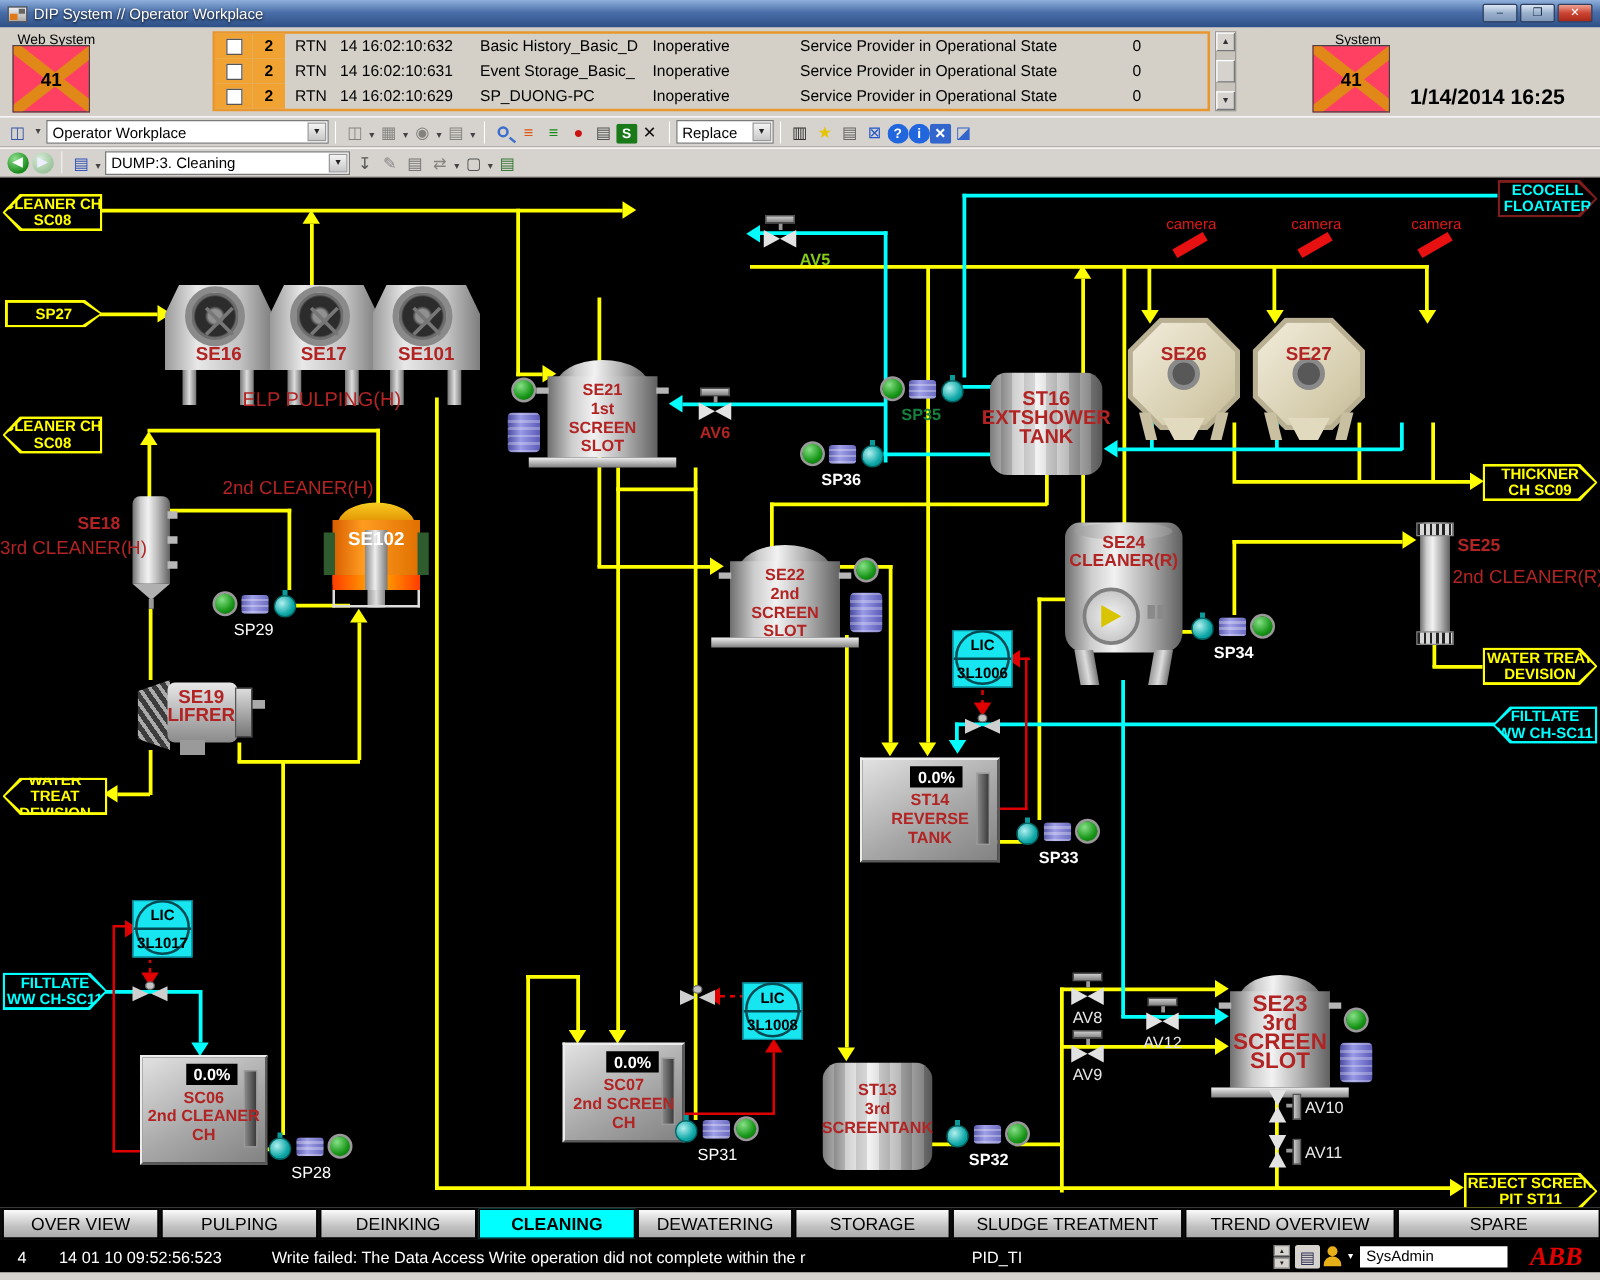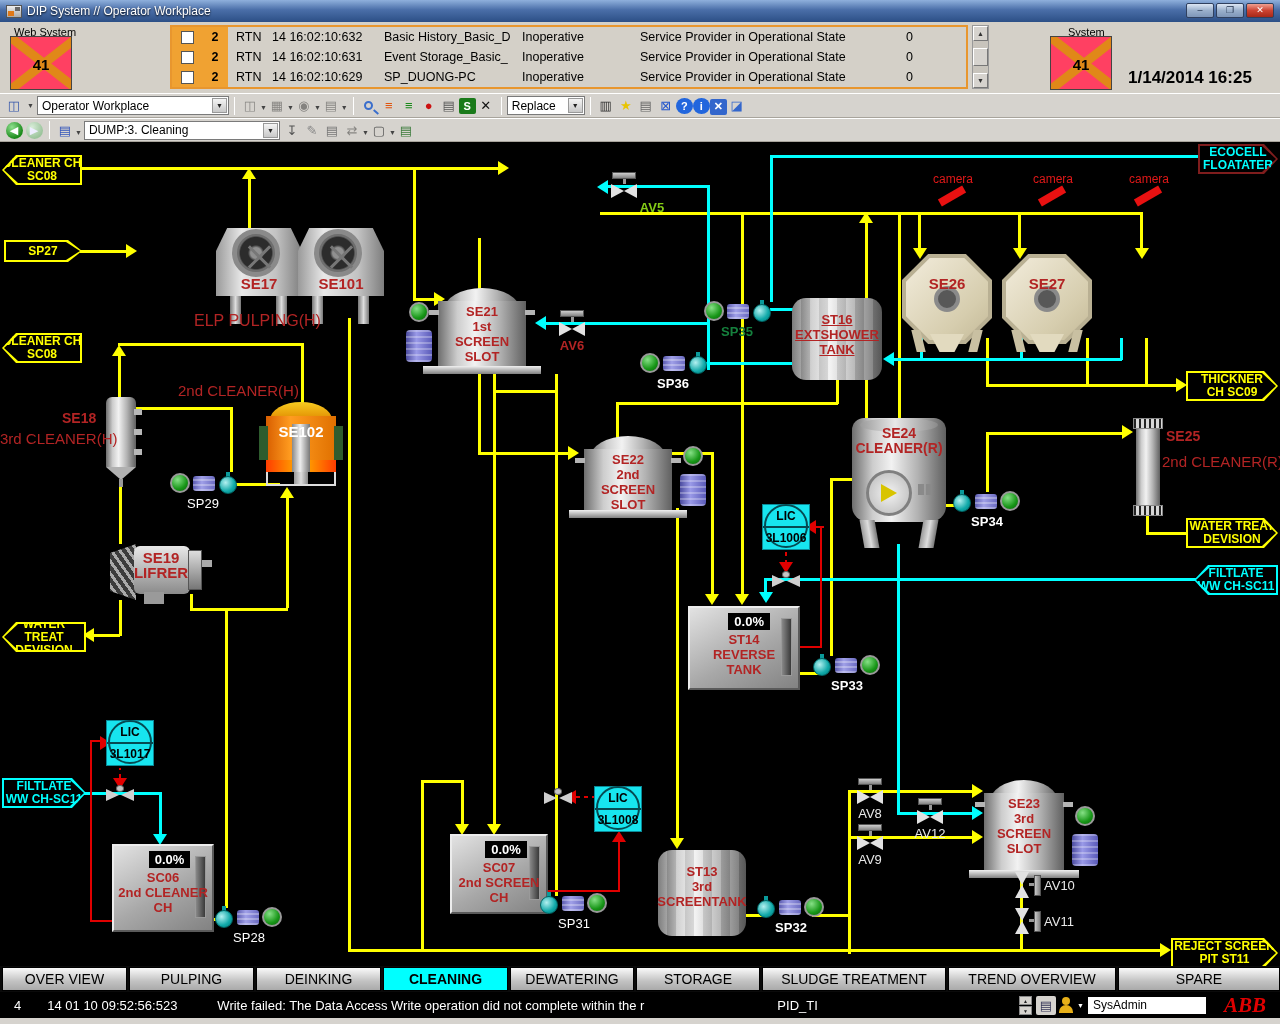--- a/index.html
+++ b/index.html
@@ -149,21 +149,21 @@
       <i class="r1"></i>
         <i class="r2"></i>
         <span>41</span>
     </div>
     <span id="paneldate">1/14/2014 16:25</span>
   </div>
 
   <div id="tb1" class="toolbar">
     <span class="tbtn" style="color:#3355aa;">◫</span>
       <span class="dd">▼</span>
-    <span class="combo" style="width:192px;">
+    <span class="combo" style="width:226px;">
       <span>Operator Workplace</span>
         <span class="cdd">▼</span>
     </span>
     <span class="sep"></span>
       <span id="tb1a"><span class="tbtn grayed">◫</span><span class="dd">▼</span><span class="tbtn grayed">▦</span><span class="dd">▼</span><span class="tbtn grayed">◉</span><span class="dd">▼</span><span class="tbtn grayed">▤</span><span class="dd">▼</span></span>
       <span class="sep"></span>
       <span id="tb1b"><span class="tbtn">
           <span class="ic-mag"></span>
         </span><span class="tbtn" style="color: rgb(224, 85, 16);">≡</span><span class="tbtn" style="color: rgb(26, 138, 26);">≡</span><span class="tbtn" style="color: rgb(204, 17, 17);">●</span><span class="tbtn" style="color: rgb(85, 85, 85);">▤</span><span class="tbtn" style="color: rgb(255, 255, 255); background: rgb(26, 122, 26); font-size: 11px; font-weight: bold; width: 17px; height: 16px;">S</span><span class="tbtn" style="color: rgb(17, 17, 17);">✕</span></span>
       <span class="sep"></span>
@@ -349,20 +349,30 @@
         <div style="position: absolute; left: 0px; top: 0px; width: 100%; height: 100%; display: flex; flex-direction: column; align-items: center; justify-content: center; color: rgb(255, 255, 0); font-size: 12px; font-weight: bold; line-height: 13px; text-align: center;">WATER TREAT<br>DEVISION</div>
       </div>
       <div style="position: absolute; left: 1194px; top: 423px; width: 84px; height: 30px; background: rgb(0, 255, 255); clip-path: polygon(14px 0%, 100% 0%, 100% 100%, 14px 100%, 0% 50%);">
         <div style="position: absolute; inset: 2px; background: rgb(0, 0, 0); clip-path: polygon(14px 0%, 100% 0%, 100% 100%, 14px 100%, 0% 50%);"></div>
         <div style="position: absolute; left: 0px; top: 0px; width: 100%; height: 100%; display: flex; flex-direction: column; align-items: center; justify-content: center; color: rgb(0, 255, 255); font-size: 12px; font-weight: bold; line-height: 13px; text-align: center;">FILTLATE<br>WW CH-SC11</div>
       </div>
       <div style="position: absolute; left: 1171px; top: 796px; width: 107px; height: 30px; background: rgb(255, 255, 0); clip-path: polygon(0% 0%, calc(100% - 14px) 0%, 100% 50%, calc(100% - 14px) 100%, 0% 100%);">
         <div style="position: absolute; inset: 2px; background: rgb(0, 0, 0); clip-path: polygon(0% 0%, calc(100% - 14px) 0%, 100% 50%, calc(100% - 14px) 100%, 0% 100%);"></div>
         <div style="position: absolute; left: 0px; top: 0px; width: 100%; height: 100%; display: flex; flex-direction: column; align-items: center; justify-content: center; color: rgb(255, 255, 0); font-size: 12px; font-weight: bold; line-height: 13px; text-align: center;">REJECT SCREEN<br>PIT ST11</div>
       </div>
+      <div style="position: absolute; left: 132px; top: 86px; width: 86px; height: 104px;">
+        <div style="position: absolute; left: 0px; top: 0px; width: 100%; height: 68px; clip-path: polygon(13% 0px, 87% 0px, 100% 34%, 100% 100%, 0px 100%, 0px 34%); background: linear-gradient(90deg, rgb(154, 154, 154), rgb(232, 232, 232) 30%, rgb(194, 194, 194) 70%, rgb(126, 126, 126));"></div>
+        <div style="position: absolute; left: 16px; top: 1px; width: 48px; height: 48px; border-radius: 50%; border: 5px solid rgb(138, 138, 138); background: radial-gradient(circle, rgb(144, 144, 144) 0px, rgb(144, 144, 144) 20%, rgb(44, 44, 44) 30%, rgb(44, 44, 44) 58%, rgb(110, 110, 110) 64%);">
+          <div style="position: absolute; left: 21px; top: 8px; width: 3px; height: 30px; background: rgb(119, 119, 119); transform: rotate(45deg);"></div>
+          <div style="position: absolute; left: 21px; top: 8px; width: 3px; height: 30px; background: rgb(119, 119, 119); transform: rotate(-45deg);"></div>
+        </div>
+        <div style="position: absolute; left: 14px; top: 68px; width: 11px; height: 28px; background: linear-gradient(90deg, rgb(119, 119, 119), rgb(221, 221, 221), rgb(119, 119, 119));"></div>
+        <div style="position: absolute; left: 60px; top: 68px; width: 11px; height: 28px; background: linear-gradient(90deg, rgb(119, 119, 119), rgb(221, 221, 221), rgb(119, 119, 119));"></div>
+        <div class="vlbl" style="position: absolute; left: -10px; top: 48px; width: calc(100% + 20px); font-size: 15px;">SE16</div>
+      </div>
       <div style="position: absolute; left: 216px; top: 86px; width: 86px; height: 104px;">
         <div style="position: absolute; left: 0px; top: 0px; width: 100%; height: 68px; clip-path: polygon(13% 0px, 87% 0px, 100% 34%, 100% 100%, 0px 100%, 0px 34%); background: linear-gradient(90deg, rgb(154, 154, 154), rgb(232, 232, 232) 30%, rgb(194, 194, 194) 70%, rgb(126, 126, 126));"></div>
         <div style="position: absolute; left: 16px; top: 1px; width: 48px; height: 48px; border-radius: 50%; border: 5px solid rgb(138, 138, 138); background: radial-gradient(circle, rgb(144, 144, 144) 0px, rgb(144, 144, 144) 20%, rgb(44, 44, 44) 30%, rgb(44, 44, 44) 58%, rgb(110, 110, 110) 64%);">
           <div style="position: absolute; left: 21px; top: 8px; width: 3px; height: 30px; background: rgb(119, 119, 119); transform: rotate(45deg);"></div>
           <div style="position: absolute; left: 21px; top: 8px; width: 3px; height: 30px; background: rgb(119, 119, 119); transform: rotate(-45deg);"></div>
         </div>
         <div style="position: absolute; left: 14px; top: 68px; width: 11px; height: 28px; background: linear-gradient(90deg, rgb(119, 119, 119), rgb(221, 221, 221), rgb(119, 119, 119));"></div>
         <div style="position: absolute; left: 60px; top: 68px; width: 11px; height: 28px; background: linear-gradient(90deg, rgb(119, 119, 119), rgb(221, 221, 221), rgb(119, 119, 119));"></div>
         <div class="vlbl" style="position: absolute; left: -10px; top: 48px; width: calc(100% + 20px); font-size: 15px;">SE17</div>
       </div>
@@ -395,27 +405,27 @@
         <div class="vlbl" style="position: absolute; left: -10px; top: 16px; width: calc(100% + 20px); font-size: 13px;">SE22<br>2nd<br>SCREEN<br>SLOT</div>
         <div style="position: absolute; left: 99px; top: 10px; width: 20px; height: 20px; border-radius: 50%; border: 2px solid rgb(154, 154, 154); background: radial-gradient(circle at 35% 30%, rgb(134, 224, 134), rgb(23, 150, 23) 60%, rgb(11, 94, 11));"></div>
         <div style="position: absolute; left: 96px; top: 38px; width: 26px; height: 32px; border-radius: 4px; background: repeating-linear-gradient(0deg, rgba(255, 255, 255, 0.28) 0px, rgba(255, 255, 255, 0.28) 2px, rgba(0, 0, 0, 0) 2px, rgba(0, 0, 0, 0) 6px), linear-gradient(90deg, rgb(74, 74, 158), rgb(154, 154, 232) 40%, rgb(90, 90, 184));"></div>
       </div>
       <div style="position: absolute; left: 984px; top: 638px; width: 80px; height: 98px;">
         <div style="position: absolute; left: 6px; top: 0px; width: 68px; height: 22px; border-radius: 50% 50% 0px 0px / 100% 100% 0px 0px; background: linear-gradient(90deg, rgb(110, 110, 110), rgb(205, 205, 205) 22%, rgb(242, 242, 242) 42%, rgb(178, 178, 178) 70%, rgb(96, 96, 96));"></div>
         <div style="position: absolute; left: 0px; top: 13px; width: 100%; height: 77px; background: linear-gradient(90deg, rgb(110, 110, 110), rgb(205, 205, 205) 22%, rgb(242, 242, 242) 42%, rgb(178, 178, 178) 70%, rgb(96, 96, 96));"></div>
         <div style="position: absolute; left: -9px; top: 22px; width: 10px; height: 5px; background: rgb(181, 181, 181);"></div>
         <div style="position: absolute; left: 79px; top: 22px; width: 10px; height: 5px; background: rgb(181, 181, 181);"></div>
         <div style="position: absolute; left: -15px; bottom: 0px; width: 110px; height: 8px; background: linear-gradient(rgb(240, 240, 240), rgb(128, 128, 128));"></div>
-        <div class="vlbl" style="position: absolute; left: -10px; top: 16px; width: calc(100% + 20px); font-size: 13px;">SE23<br>3rd<br>SCREEN<br>SLOT</div>
+        <div class="vlbl" style="position: absolute; left: -10px; top: 16px; width: calc(100% + 20px); font-size: 18px;">SE23<br>3rd<br>SCREEN<br>SLOT</div>
         <div style="position: absolute; left: 91px; top: 26px; width: 20px; height: 20px; border-radius: 50%; border: 2px solid rgb(154, 154, 154); background: radial-gradient(circle at 35% 30%, rgb(134, 224, 134), rgb(23, 150, 23) 60%, rgb(11, 94, 11));"></div>
         <div style="position: absolute; left: 88px; top: 54px; width: 26px; height: 32px; border-radius: 4px; background: repeating-linear-gradient(0deg, rgba(255, 255, 255, 0.28) 0px, rgba(255, 255, 255, 0.28) 2px, rgba(0, 0, 0, 0) 2px, rgba(0, 0, 0, 0) 6px), linear-gradient(90deg, rgb(74, 74, 158), rgb(154, 154, 232) 40%, rgb(90, 90, 184));"></div>
       </div>
       <div style="position: absolute; left: 792px; top: 156px; width: 90px; height: 82px;">
         <div style="position: absolute; left: 0px; top: 0px; width: 100%; height: 100%; border-radius: 14px; background: repeating-linear-gradient(90deg, rgba(255, 255, 255, 0.1) 0px, rgba(255, 255, 255, 0.1) 9px, rgba(0, 0, 0, 0.1) 9px, rgba(0, 0, 0, 0.1) 18px), linear-gradient(90deg, rgb(110, 110, 110), rgb(205, 205, 205) 22%, rgb(242, 242, 242) 42%, rgb(178, 178, 178) 70%, rgb(96, 96, 96));"></div>
-        <div class="vlbl" style="position: absolute; left: -10px; top: 14px; width: calc(100% + 20px); font-size: 13px; text-decoration: underline;">ST16<br>EXTSHOWER<br>TANK</div>
+        <div class="vlbl" style="position: absolute; left: -10px; top: 14px; width: calc(100% + 20px); font-size: 16px;">ST16<br>EXTSHOWER<br>TANK</div>
       </div>
       <div style="position: absolute; left: 658px; top: 708px; width: 88px; height: 86px;">
         <div style="position: absolute; left: 0px; top: 0px; width: 100%; height: 100%; border-radius: 14px; background: repeating-linear-gradient(90deg, rgba(255, 255, 255, 0.1) 0px, rgba(255, 255, 255, 0.1) 9px, rgba(0, 0, 0, 0.1) 9px, rgba(0, 0, 0, 0.1) 18px), linear-gradient(90deg, rgb(110, 110, 110), rgb(205, 205, 205) 22%, rgb(242, 242, 242) 42%, rgb(178, 178, 178) 70%, rgb(96, 96, 96));"></div>
         <div class="vlbl" style="position: absolute; left: -10px; top: 14px; width: calc(100% + 20px); font-size: 13px;">ST13<br>3rd<br>SCREENTANK</div>
       </div>
       <div style="position: absolute; left: 688px; top: 464px; width: 112px; height: 84px;">
         <div style="position: absolute; left: 0px; top: 0px; width: 100%; height: 100%; border-width: 2px; border-style: solid; border-color: rgb(236, 236, 236) rgb(90, 90, 90) rgb(90, 90, 90) rgb(236, 236, 236); border-image: initial; background: linear-gradient(150deg, rgb(226, 226, 226), rgb(168, 168, 168) 55%, rgb(130, 130, 130));"></div>
         <div style="position: absolute; right: 8px; top: 12px; width: 11px; height: 58px; background: linear-gradient(90deg, rgb(136, 136, 136), rgb(58, 58, 58)); border: 1px solid rgb(154, 154, 154);"></div>
         <div style="position: absolute; left: 36%; top: 7px; padding: 1px 6px; background: rgb(0, 0, 0); color: rgb(255, 255, 255); font-size: 13px; font-weight: bold;">0.0%</div>
         <div class="vlbl" style="position: absolute; left: -10px; top: 26px; width: calc(100% + 20px); font-size: 13px;">ST14<br>REVERSE<br>TANK</div>

